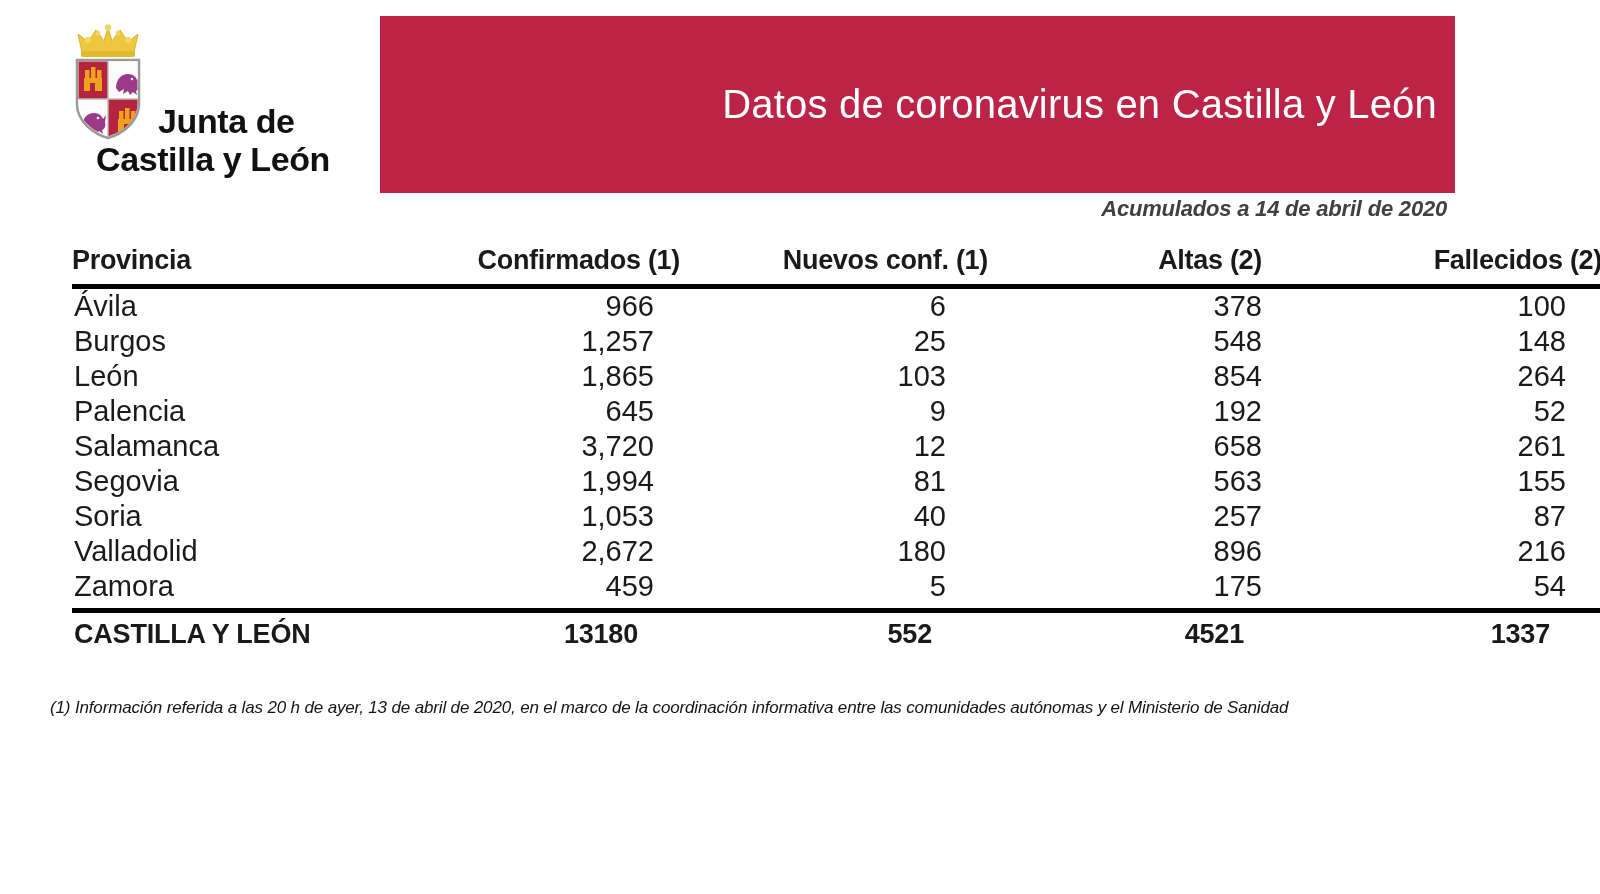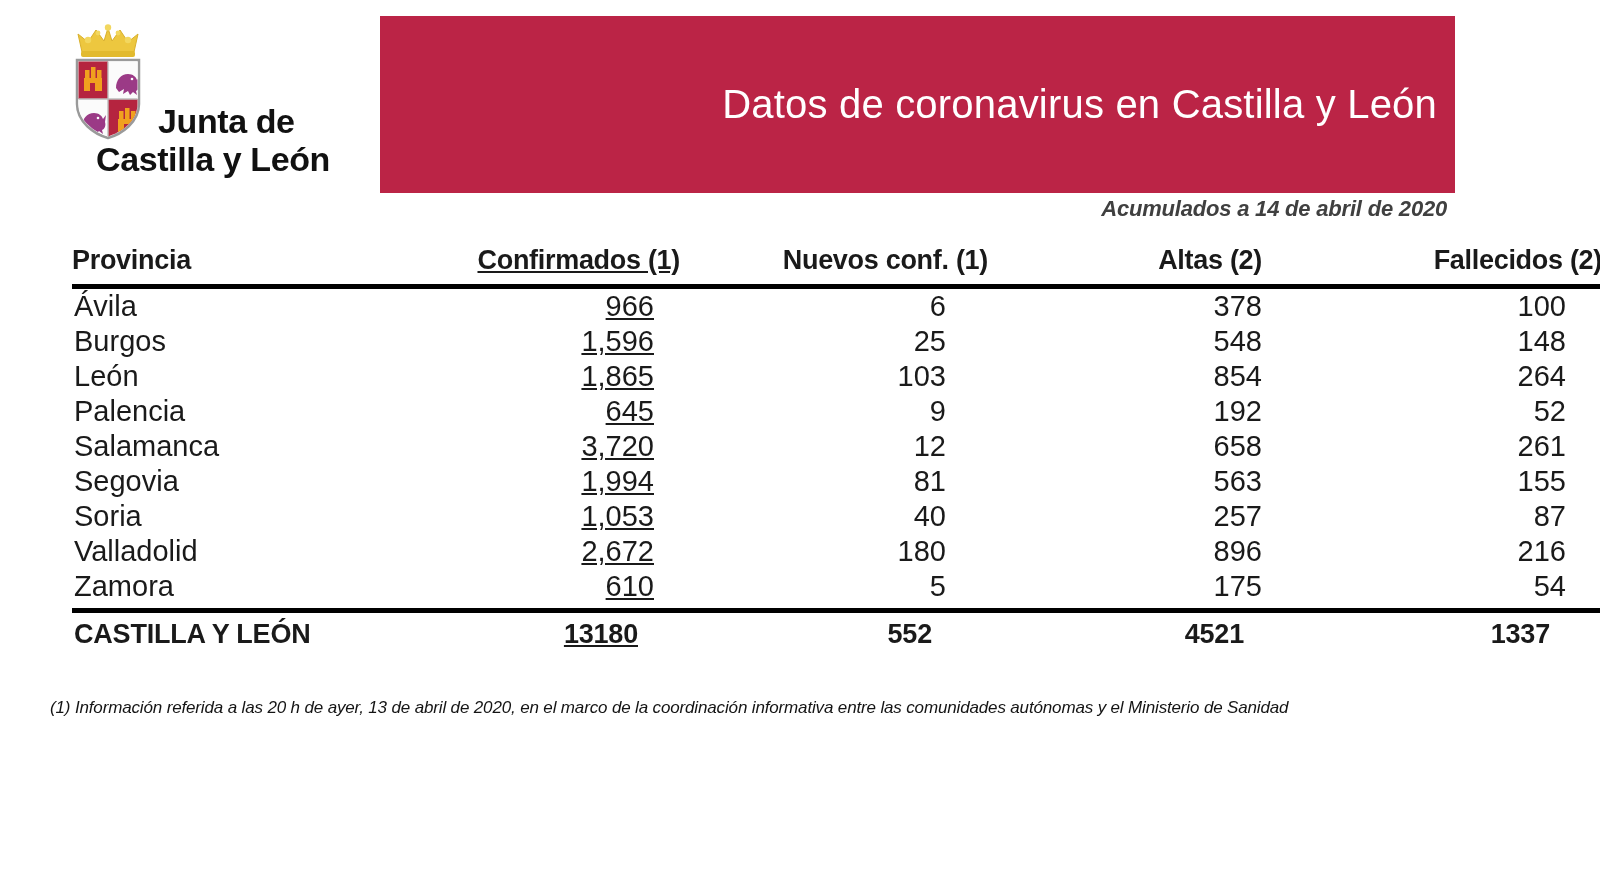--- a/index.html
+++ b/index.html
@@ -113,21 +113,21 @@
     font-weight: 700;
     font-size: 27px;
     padding-bottom: 6px;
     letter-spacing: -0.3px;
     white-space: nowrap;
   }
   thead tr { border-bottom: 5px solid #000000; }
 
   .col-prov   { width: 360px; text-align: left; }
   .col-num    { text-align: right; }
-  .c1 { width: 248px; text-decoration: underline; }
+  .c1 { width: 248px; }
   .c2 { width: 268px; }
   .c3 { width: 250px; }
   .c4 { width: 274px; }
 
   tbody td { padding-top: 3px; padding-bottom: 2px; }
   tbody td.name { padding-left: 2px; }
   tbody td.num { padding-right: 66px; }
   thead th.c1 { padding-right: 40px; }
   thead th.c2 { padding-right: 24px; }
   thead th.c3 { padding-right: 66px; }
@@ -253,21 +253,21 @@
     <tbody>
       <tr>
         <td class="name">Ávila</td>
         <td class="num col-num c1">966</td>
         <td class="num col-num c2">6</td>
         <td class="num col-num c3">378</td>
         <td class="num col-num c4">100</td>
       </tr>
       <tr>
         <td class="name">Burgos</td>
-        <td class="num col-num c1">1,596</td>
+        <td class="num col-num c1">1,257</td>
         <td class="num col-num c2">25</td>
         <td class="num col-num c3">548</td>
         <td class="num col-num c4">148</td>
       </tr>
       <tr>
         <td class="name">León</td>
         <td class="num col-num c1">1,865</td>
         <td class="num col-num c2">103</td>
         <td class="num col-num c3">854</td>
         <td class="num col-num c4">264</td>
@@ -302,21 +302,21 @@
       </tr>
       <tr>
         <td class="name">Valladolid</td>
         <td class="num col-num c1">2,672</td>
         <td class="num col-num c2">180</td>
         <td class="num col-num c3">896</td>
         <td class="num col-num c4">216</td>
       </tr>
       <tr class="last-data">
         <td class="name">Zamora</td>
-        <td class="num col-num c1">610</td>
+        <td class="num col-num c1">459</td>
         <td class="num col-num c2">5</td>
         <td class="num col-num c3">175</td>
         <td class="num col-num c4">54</td>
       </tr>
       <tr class="total-row">
         <td class="name">CASTILLA Y LEÓN</td>
         <td class="num n1 col-num c1">13180</td>
         <td class="num n2 col-num c2">552</td>
         <td class="num n3 col-num c3">4521</td>
         <td class="num n4 col-num c4">1337</td>

